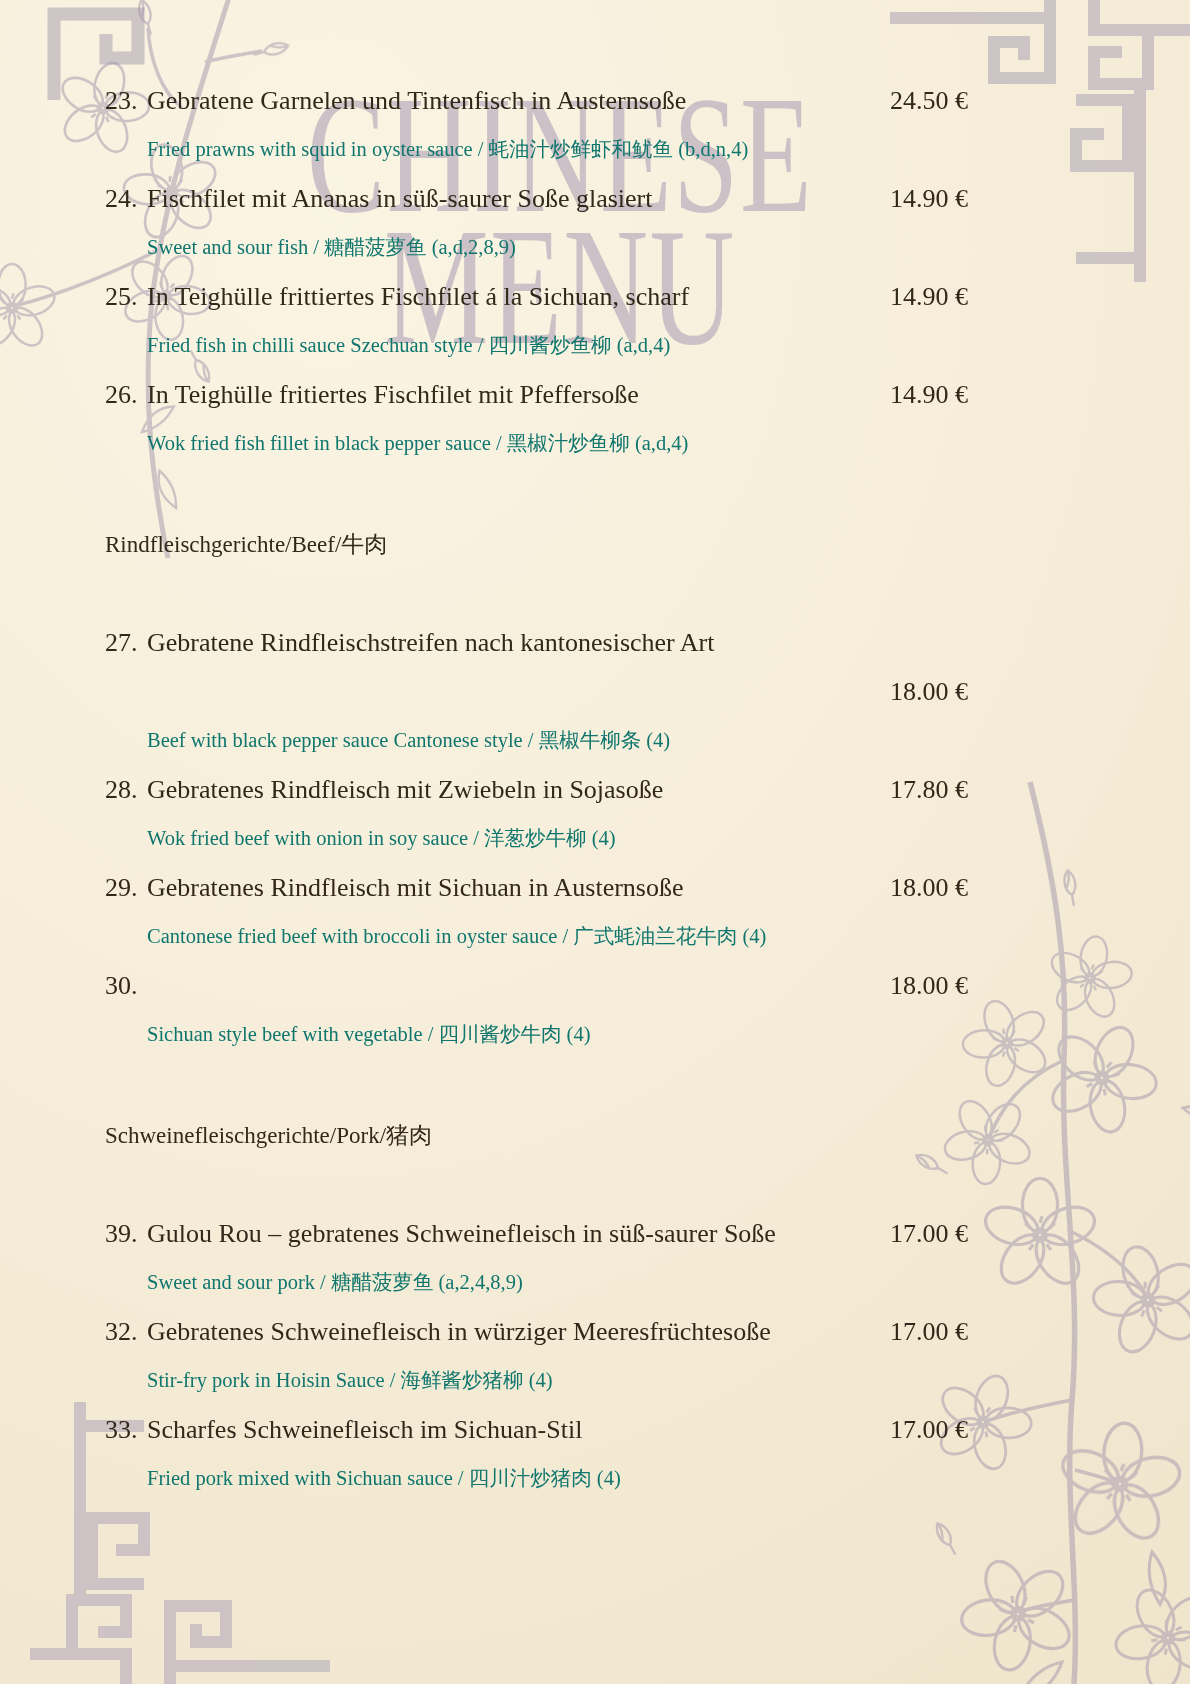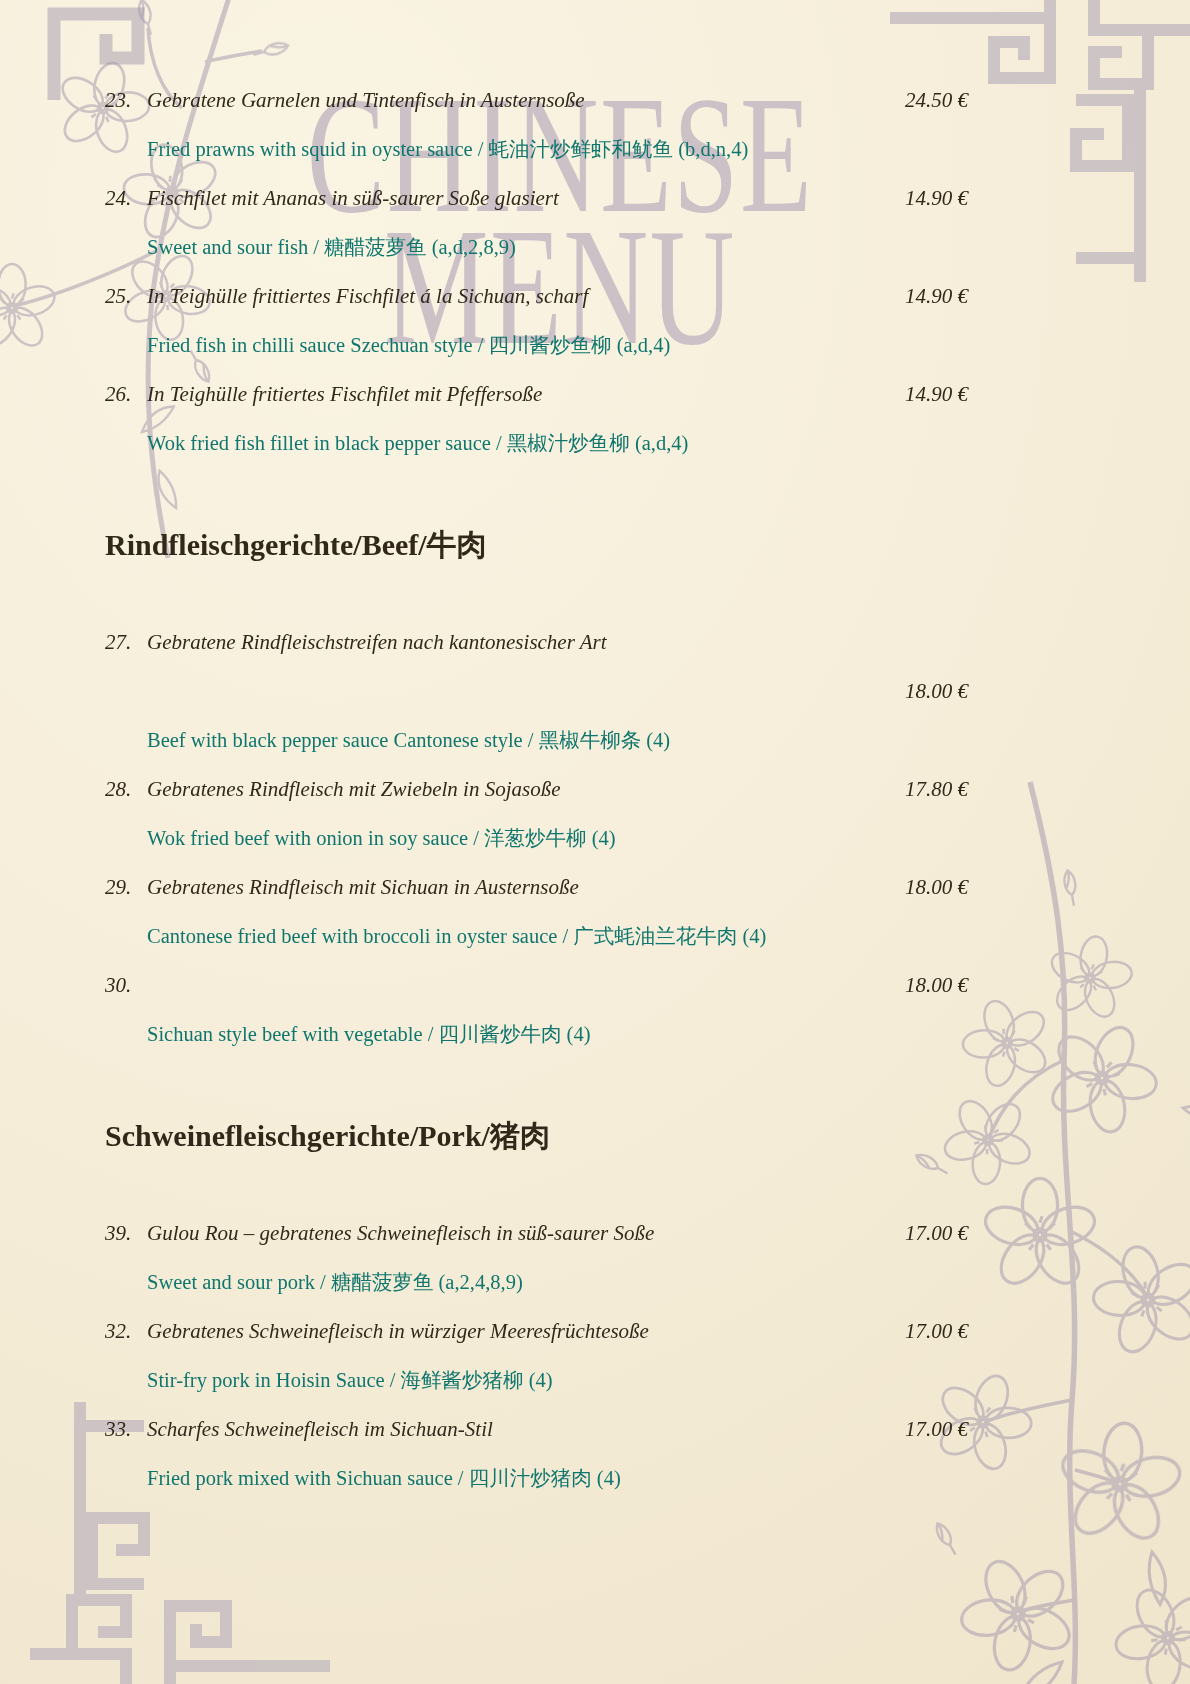--- a/index.html
+++ b/index.html
@@ -26,27 +26,27 @@
     font-size:168px;line-height:132px;letter-spacing:2px;
     color:var(--watermark_color);
     transform:scaleX(.70);
     transform-origin:50% 0;
     user-select:none;
   }
   .content{
     position:relative;
     padding:76px 222px 0 105px;
   }
-  .row{display:flex;align-items:baseline;line-height:49px;font-size:21px;white-space:nowrap;font-style:italic;}
+  .row{display:flex;align-items:baseline;line-height:49px;font-size:26px;white-space:nowrap;}
   .num{flex:0 0 42px;}
   .title{flex:0 1 auto;}
   .price{margin-left:auto;padding-left:14px;}
   .desc{margin-left:42px;line-height:49px;font-size:20.5px;color:#0f766e;}
   .section-heading{
-    font-size:30px;font-weight:bold;line-height:49px;
+    font-size:23px;font-weight:normal;line-height:49px;
     margin:52px 0 49px 0;
   }
 </style>
 </head>
 <body>
 
 <div class="watermark" aria-hidden="true">
   <div>CHINESE</div>
   <div>MENU</div>
 </div>

